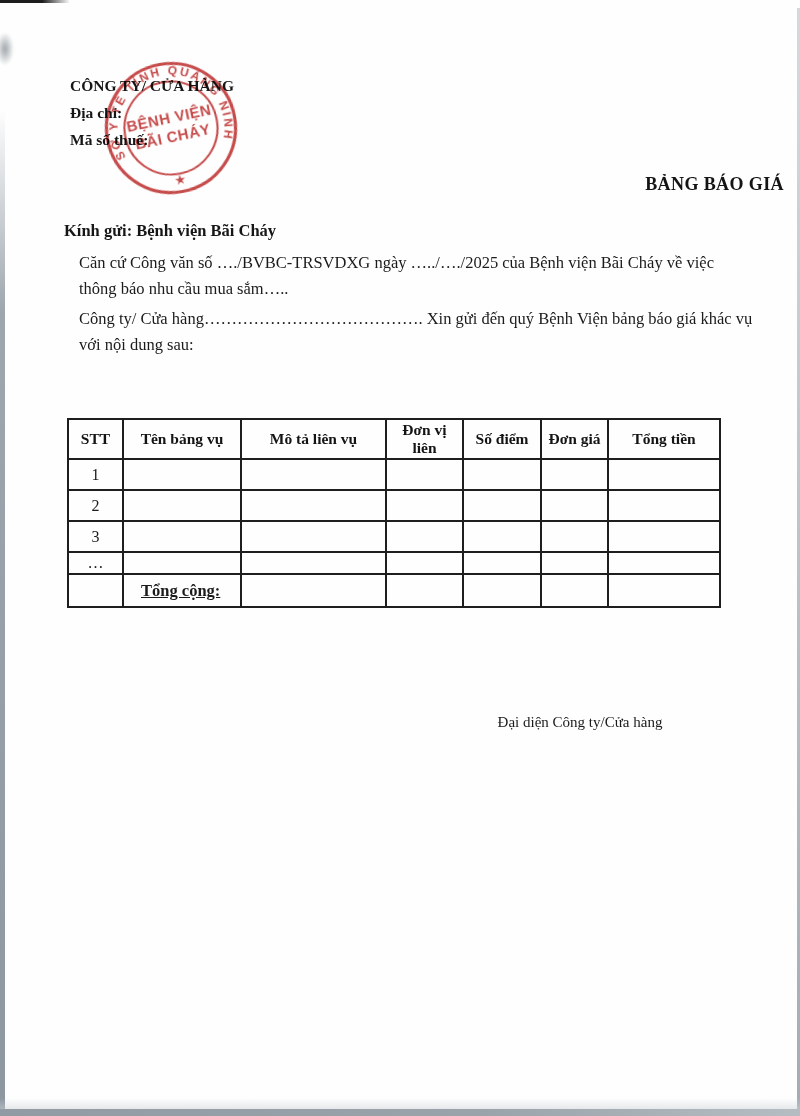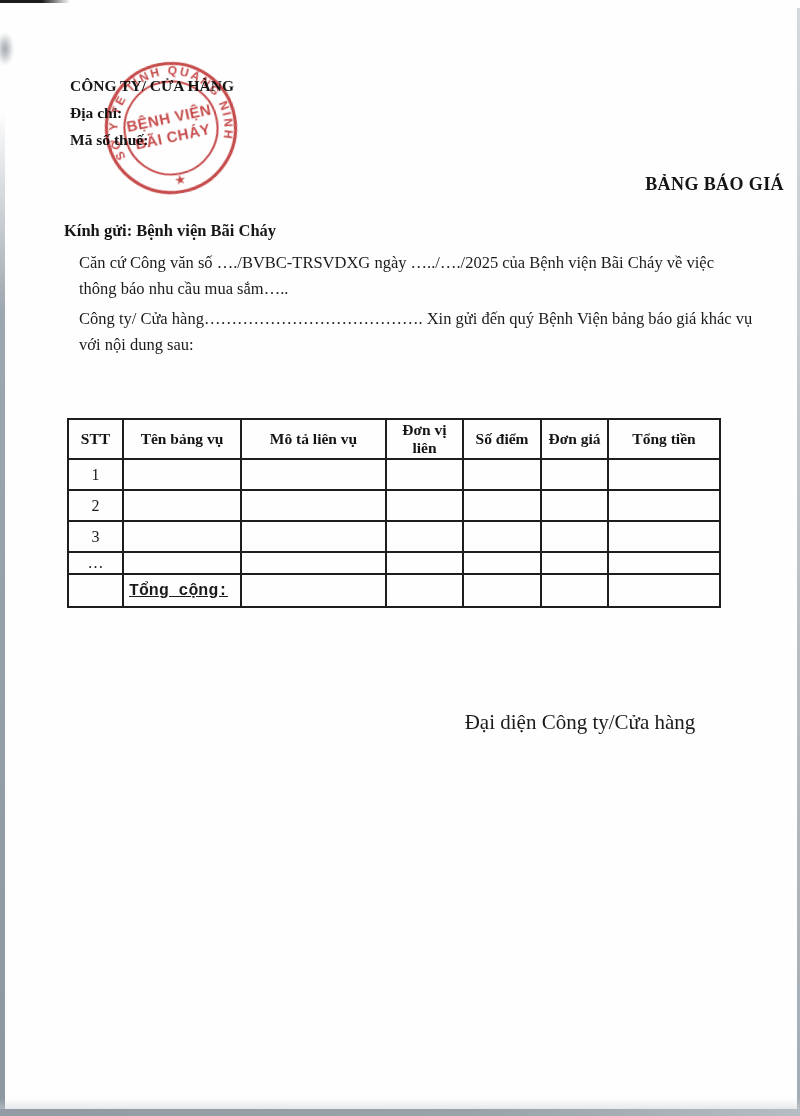--- a/index.html
+++ b/index.html
@@ -46,26 +46,26 @@
   .quote-table{position:absolute;left:67px;top:373px;width:652px;
     border-collapse:collapse;table-layout:fixed;margin-top:45px;}
   .quote-table th,.quote-table td{border:2px solid #1e1e1e;padding:1px 3px;overflow:hidden;}
   .quote-table th{font-size:15.5px;font-weight:bold;text-align:center;vertical-align:middle;line-height:18px;color:#141414;}
   .quote-table thead tr{height:39px;}
   .quote-table tbody tr.r{height:31px;}
   .quote-table tbody tr.dots{height:22px;}
   .quote-table tbody tr.total{height:33px;}
   .quote-table td.stt{text-align:center;font-size:16px;vertical-align:middle;}
   .quote-table td.total-label-cell{font-size:16.5px;font-weight:bold;text-decoration:underline;
-    vertical-align:middle;padding-left:5px;font-family:Liberation Mono, monospace;}
+    vertical-align:middle;padding-left:17px;}
   
   .notes{position:absolute;left:72px;top:578px;width:660px;font-size:16.5px;line-height:25.5px;}
   
   .signature{position:absolute;left:455px;top:709px;width:250px;text-align:center;
-    font-size:21px;line-height:27px;}
+    font-size:15px;line-height:27px;}
 </style>
 </head>
 <body>
 
 <div class="page">
 
   <div class="edge-top-left-bar"></div>
   <div class="edge-smudge"></div>
   <div class="edge-left"></div>
   <div class="edge-right"></div>

